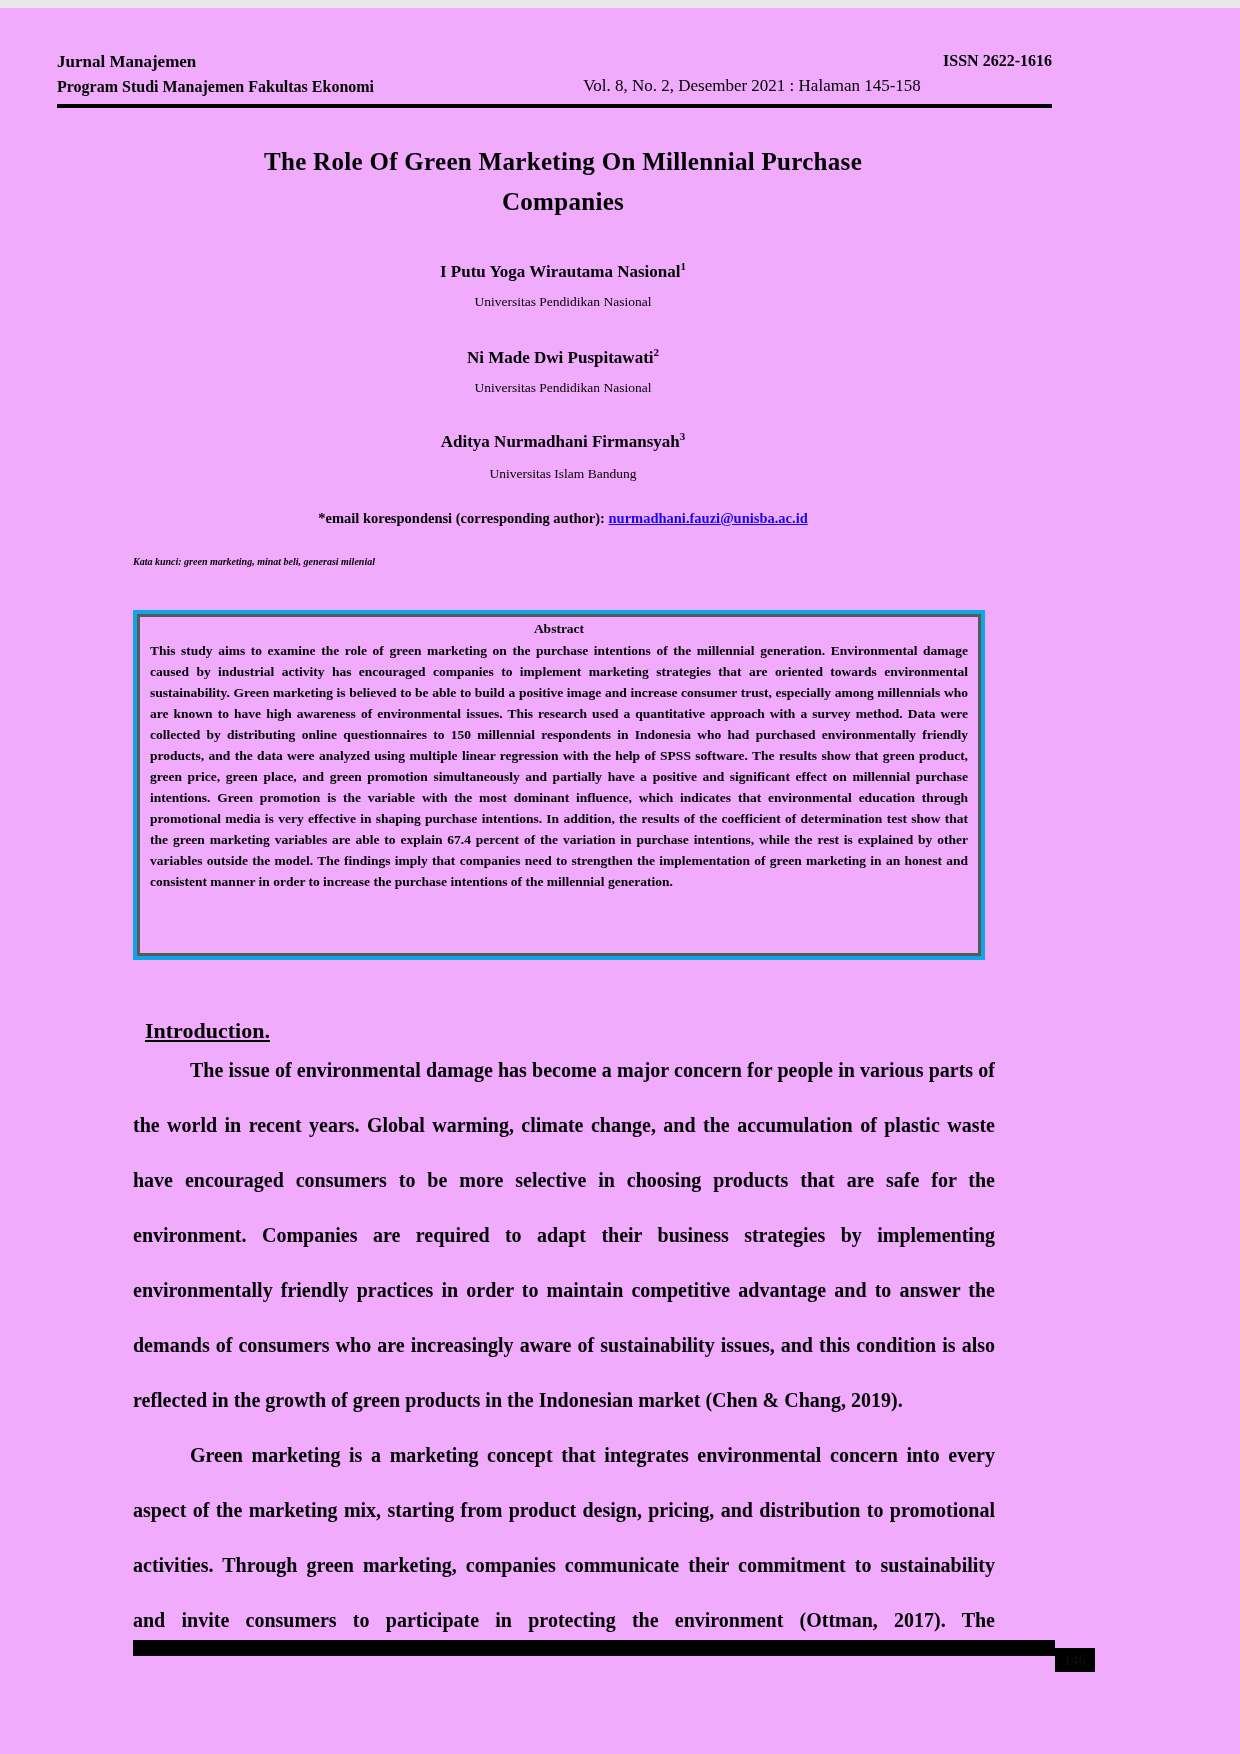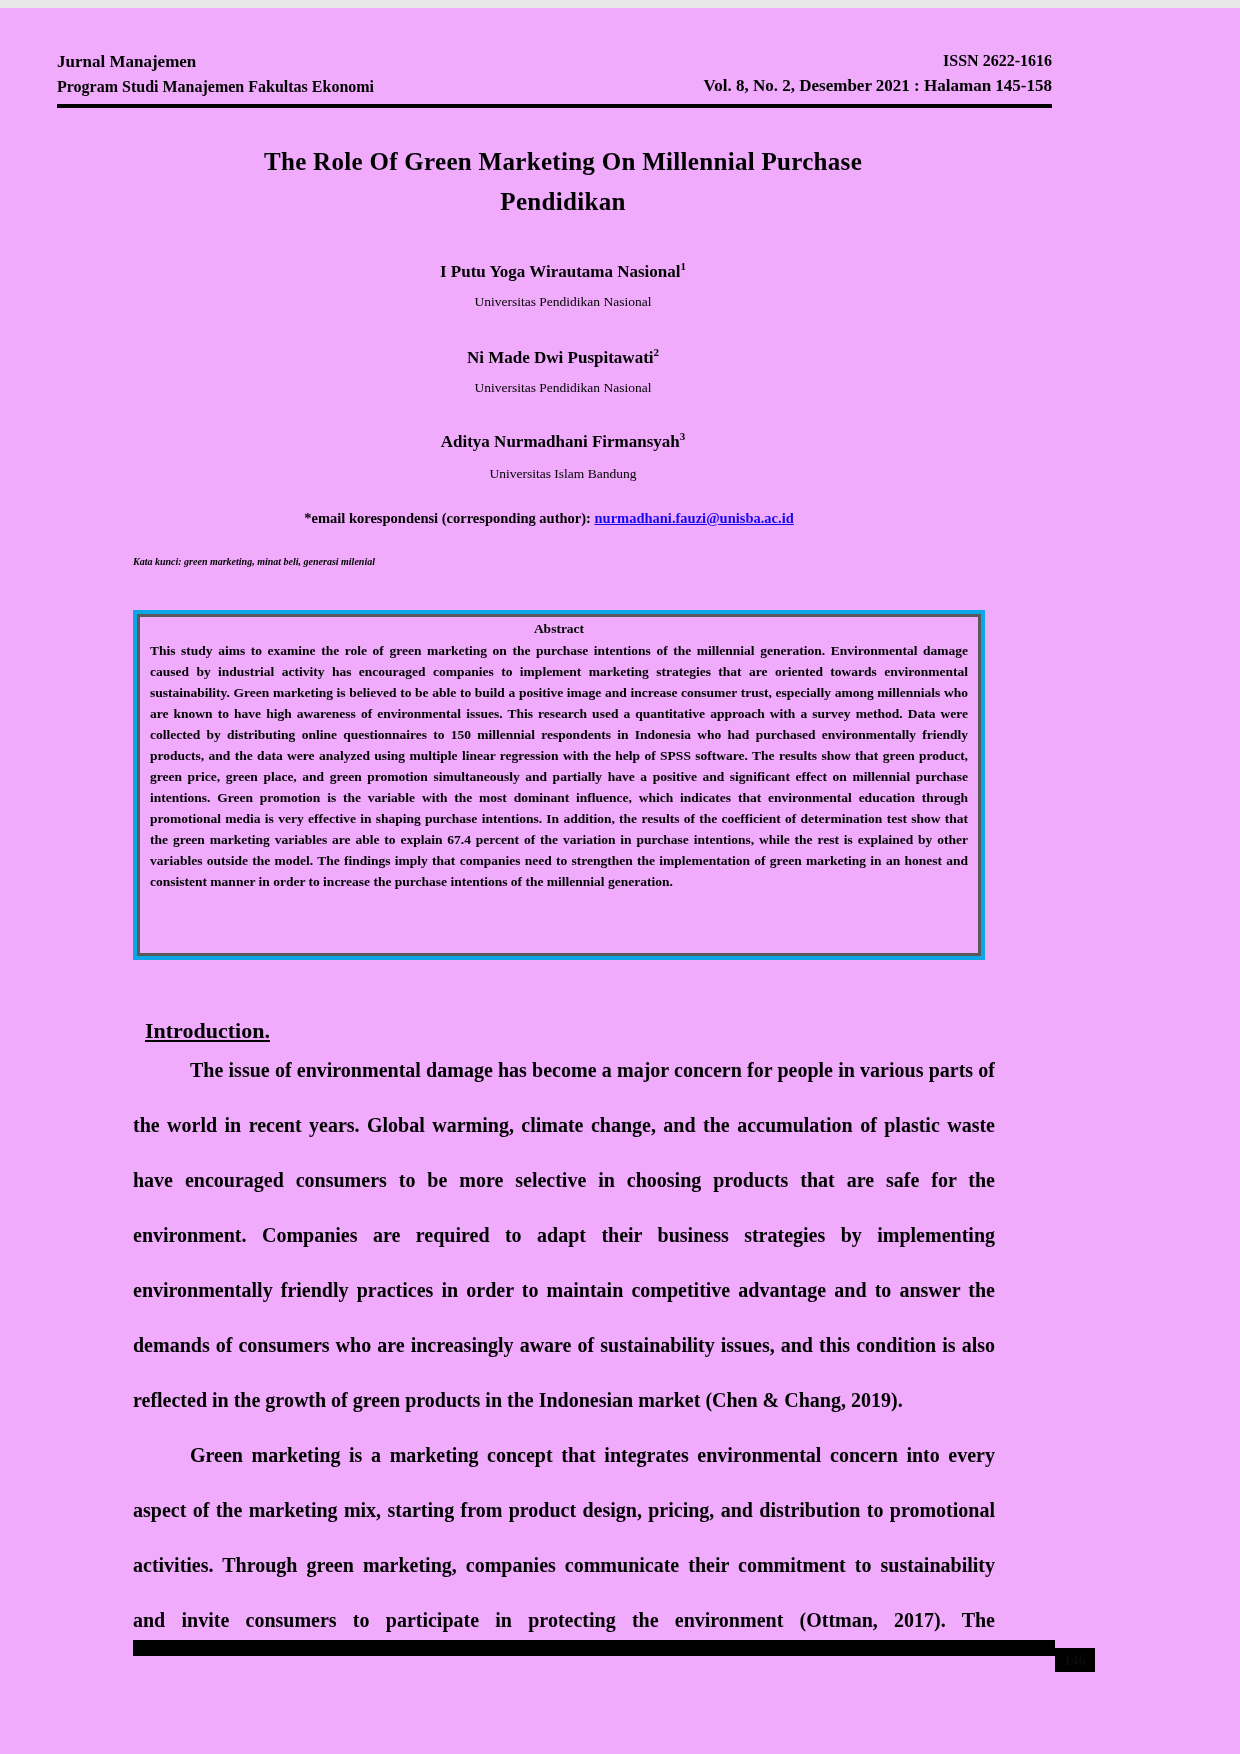--- a/index.html
+++ b/index.html
@@ -11,36 +11,36 @@
     font-family:"Liberation Serif", serif;
     color:#000;
     overflow:hidden;
   }
   .abs{position:absolute;}
 
   
   .hdr-left-1{left:57px;top:44px;width:520px;font-size:17px;font-weight:700;}
   .hdr-left-2{left:57px;top:70px;width:560px;font-size:16px;font-weight:700;}
   .hdr-right-1{left:552px;top:44px;width:500px;text-align:right;font-size:16px;font-weight:700;}
-  .hdr-right-2{left:452px;top:68px;width:600px;text-align:right;font-size:17px;font-weight:700;}
+  .hdr-right-2{left:452px;top:68px;width:600px;text-align:center;font-size:17px;font-weight:400;}
   .hdr-rule{left:57px;top:96px;width:995px;height:4px;background:#000;}
 
   
   .title{left:133px;top:134px;width:860px;text-align:center;
          font-size:25px;font-weight:700;line-height:40px;letter-spacing:.3px;}
 
   
   .author-name{left:133px;width:860px;text-align:center;font-size:17px;font-weight:700;}
   .author-aff{left:133px;width:860px;text-align:center;font-size:13.5px;}
   .a1n{top:252px;} .a1a{top:286px;}
   .a2n{top:338px;} .a2a{top:372px;}
   .a3n{top:422px;} .a3a{top:458px;}
   sup{font-size:11px;}
 
-  .correspond{left:119px;top:502px;width:860px;text-align:center;font-size:14.5px;font-weight:700;}
+  .correspond{left:133px;top:502px;width:860px;text-align:center;font-size:14.5px;font-weight:700;}
   .correspond a{color:#1607f0;text-decoration:underline;font-weight:700;}
   .keywords-line{left:133px;top:548px;width:860px;text-align:left;
                  font-size:10px;font-weight:700;font-style:italic;}
 
   
   .abstract-box{
     left:133px;top:602px;width:852px;height:350px;
     border:4px solid #0ea5e9;
     box-shadow:inset 0 0 0 3px #595959;
     box-sizing:border-box;
@@ -69,21 +69,21 @@
 <div class="page">
 
   <div class="abs hdr-left-1">Jurnal Manajemen</div>
   <div class="abs hdr-left-2">Program Studi Manajemen Fakultas Ekonomi</div>
   <div class="abs hdr-right-1">ISSN 2622-1616</div>
   <div class="abs hdr-right-2">Vol. 8, No. 2, Desember 2021 : Halaman 145-158</div>
   <div class="abs hdr-rule"></div>
 
   <div class="abs title">
     <span>The Role Of Green Marketing On Millennial Purchase</span><br>
-    <span>Pendidikan</span>
+    <span>Companies</span>
   </div>
 
   <div class="abs author-name a1n">
     <span>I Putu Yoga Wirautama Nasional</span><sup>1</sup>
   </div>
   <div class="abs author-aff a1a">Universitas Pendidikan Nasional</div>
 
   <div class="abs author-name a2n">
     <span>Ni Made Dwi Puspitawati</span><sup>2</sup>
   </div>

